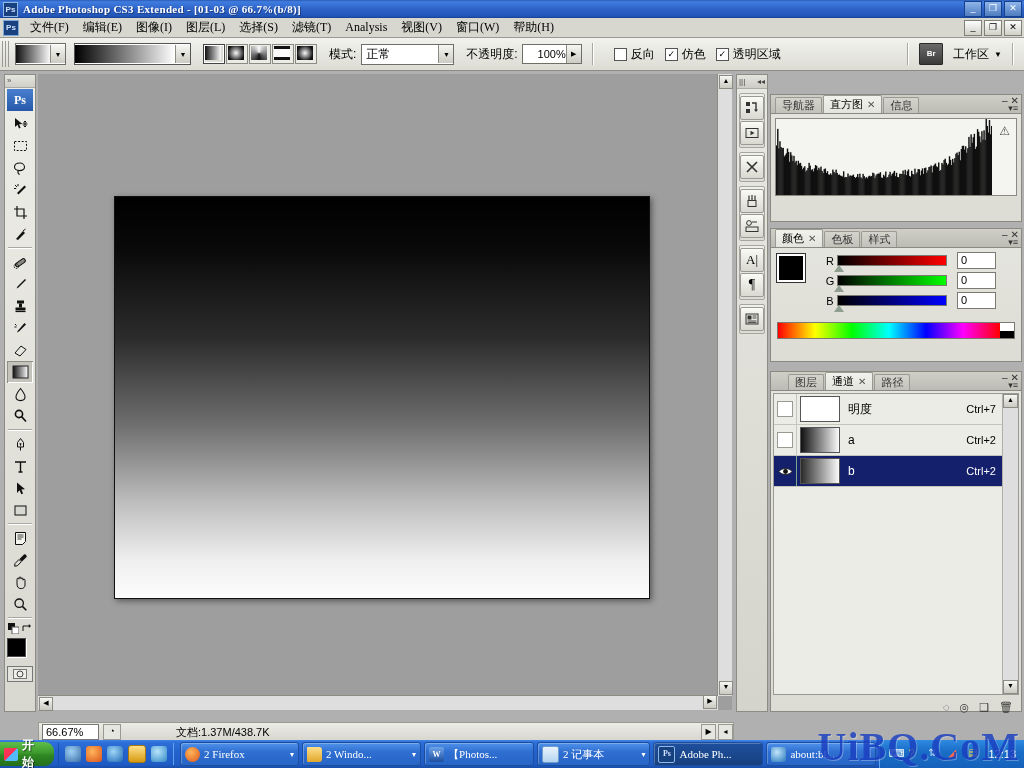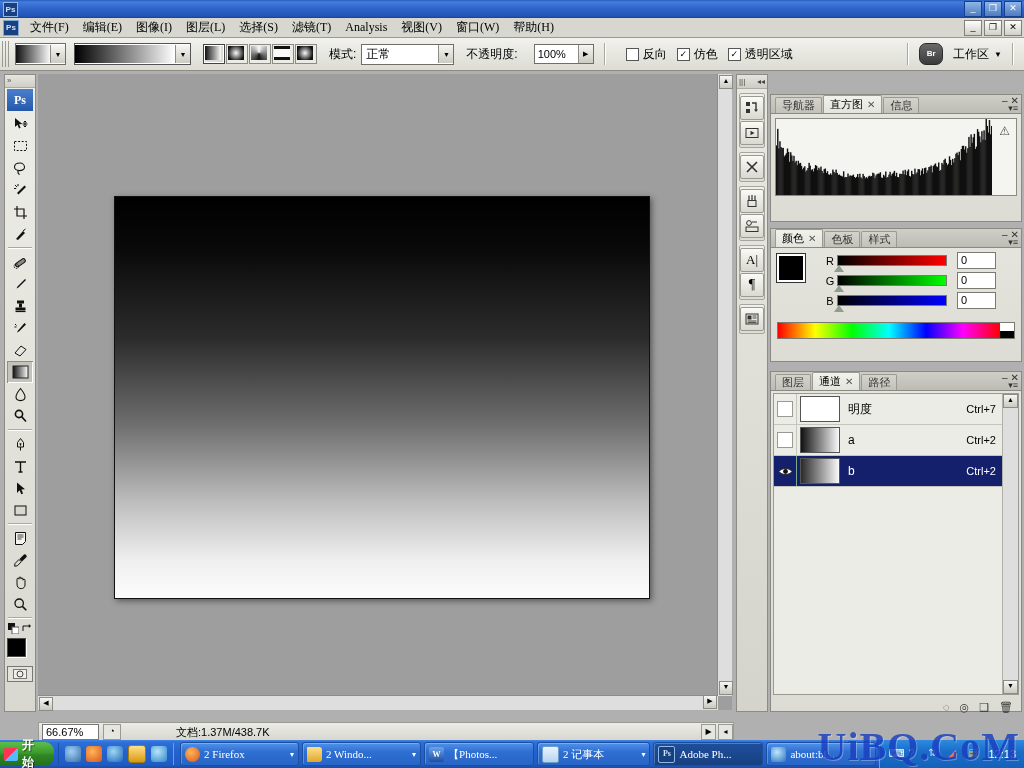--- a/index.html
+++ b/index.html
@@ -48,28 +48,28 @@
   .gt.sel{border:1px solid #444;background:#dcdcd4;box-shadow:inset 0 0 0 1px #fff;}
   .gt i{display:block;width:16px;height:14px;margin:1px;}
   .g-linear{background:linear-gradient(to right,#111,#fafafa);}
   .g-radial{background:radial-gradient(circle at 50% 50%,#fafafa 0%,#111 80%);}
   .g-angle{background:conic-gradient(from 180deg,#111,#fafafa,#111);}
   .g-reflect{background:linear-gradient(to bottom,#111 0 3px,#fafafa 3px 11px,#111 11px 14px);}
   .g-diamond{background:radial-gradient(circle at 50% 50%,#fafafa 0%,#111 75%);}
   .lbl{margin-left:12px;font-size:12px;color:#000;}
   .sel-ctrl{display:flex;align-items:center;border:1px solid #6f6f68;background:#fff;height:19px;margin-left:5px;}
   .sel-ctrl .txt{width:72px;padding-left:4px;font-size:12px;}
-  .opa-box{display:flex;align-items:center;border:1px solid #6f6f68;background:#fff;height:18px;margin-left:16px;}
+  .opa-box{display:flex;align-items:center;border:1px solid #6f6f68;background:#fff;height:18px;margin-left:4px;text-align:right;}
   .opa-box .txt{width:40px;padding-left:3px;font-size:11px;}
   .sep-v{width:1px;height:22px;background:#a8a8a0;margin:0 10px;border-right:1px solid #fff;}
   .cb{display:flex;align-items:center;margin-left:10px;font-size:12px;}
   .cbbox{width:11px;height:11px;border:1px solid #555;background:#fff;margin-right:4px;
     font-size:9px;line-height:10px;text-align:center;color:#000;}
   .br-icon{width:22px;height:20px;background:linear-gradient(to bottom,#6a6a6a,#3a3a3a);
-    border:1px solid #2a2a2a;border-radius:7px;color:#fff;font-size:8px;font-weight:bold;
+    border:1px solid #2a2a2a;border-radius:1px;color:#fff;font-size:8px;font-weight:bold;
     text-align:center;line-height:20px;}
   .ws-btn{display:flex;align-items:center;margin-left:10px;font-size:12px;}
 
   
   .toolbox{position:absolute;left:4px;top:74px;width:30px;height:636px;
     background:linear-gradient(to bottom,#eeeee8,#d8d8d0);border:1px solid #8c8c84;}
   .tb-head{height:12px;background:linear-gradient(to bottom,#e6e6e0,#cfcfc7);
     border-bottom:1px solid #aaaaa2;font-size:8px;color:#555;text-align:left;padding-left:2px;line-height:12px;}
   .ps-tile{width:26px;height:22px;margin:1px auto 2px;
     background:linear-gradient(to bottom,#4a7fd0,#2558a8);color:#fff;font-weight:bold;
@@ -204,20 +204,21 @@
     opacity:.82;letter-spacing:1px;font-family:"Liberation Serif","DejaVu Serif",serif;
     text-shadow:1px 1px 0 rgba(255,255,255,.35);pointer-events:none;}
 </style>
 </head>
 <body>
 
 <div class="app">
 
   <div class="titlebar">
     <div class="ps-mini">Ps</div>
+    <div class="title-text">Adobe Photoshop CS3 Extended - [01-03 @ 66.7%(b/8)]</div>
     <div class="win-btns">
       <div class="wb">_</div>
       <div class="wb">❐</div>
       <div class="wb">✕</div>
     </div>
   </div>
 
   <div class="menubar">
     <div class="menu-icon">Ps</div>
     <div class="menu-item">文件(F)</div>
@@ -829,21 +830,21 @@
     <div style="padding:0 6px;">
       <div class="spectrum">
         <div class="spec-main"></div>
         <div class="spec-wb"></div>
       </div>
     </div>
   </div>
 
   <div class="panel" style="top:371px;width:250px;height:339px;">
     <div class="ptabs">
-      <div class="ptab" style="margin-left:4px;">
+      <div class="ptab" style="margin-left:17px;">
         <span>图层</span>
       </div>
       <div class="ptab act">
         <span>通道</span>
         <span class="x">✕</span>
       </div>
       <div class="ptab">
         <span>路径</span>
       </div>
       <div class="pmini">

